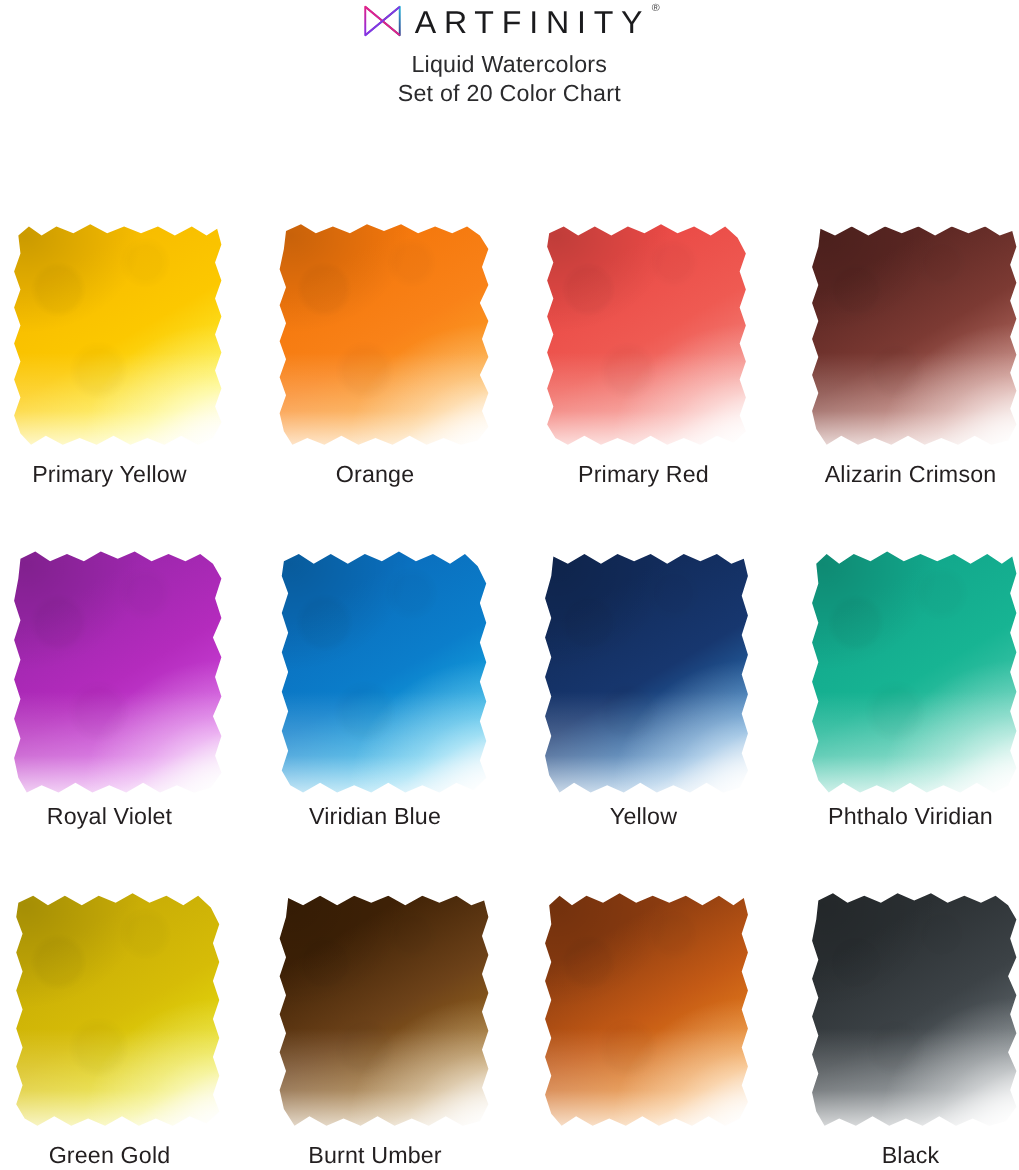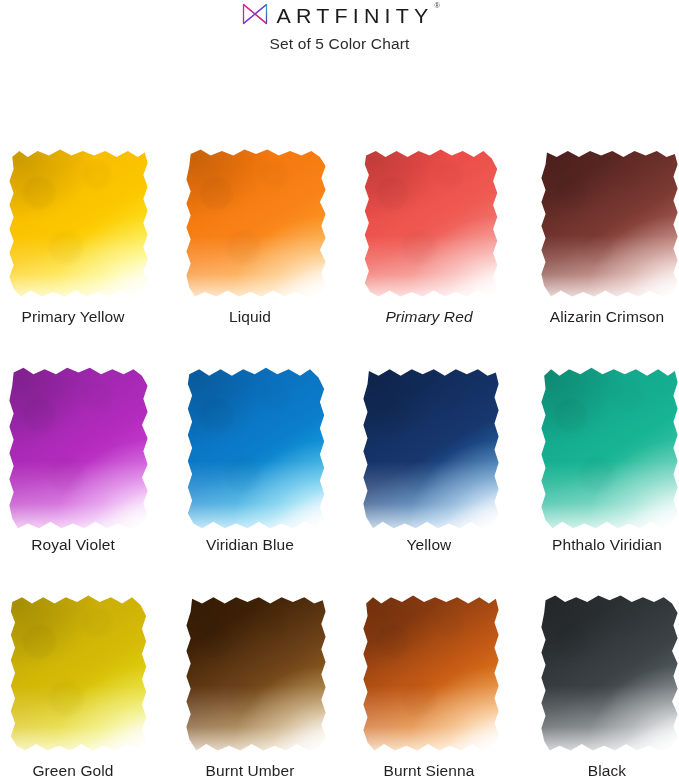--- a/index.html
+++ b/index.html
@@ -111,49 +111,50 @@
       <path d="M3 3 L26 22 L3 41 Z" fill="none" stroke="url(#gA)" stroke-width="2.6" stroke-linejoin="round"></path>
       <path d="M49 3 L26 22 L49 41 Z" fill="none" stroke="url(#gB)" stroke-width="2.6" stroke-linejoin="round"></path>
       <path d="M3 3 L49 41" fill="none" stroke="url(#gC)" stroke-width="2.3"></path>
       <path d="M49 3 L3 41" fill="none" stroke="url(#gA)" stroke-width="2.3"></path>
     </svg>
 
     <div class="wordmark"><span>ARTFINITY</span><span class="reg">®</span></div>
   </div>
 
   <div class="subtitle">
-    <div>Set of 5 Color Chart</div>
+    <div>Liquid Watercolors</div>
+    <div>Set of 20 Color Chart</div>
   </div>
 </div>
 
 <div class="grid" id="grid">
     <div class="swatch-wrap" style="left: 8px; top: 148px; width: 141px; height: 150px;">
       <div class="swatch" style="clip-path: polygon(3% 6%, 8% 2%, 14% 6%, 21% 2%, 29% 5%, 37% 1%, 45% 5%, 53% 2%, 61% 5%, 69% 2%, 77% 6%, 85% 2%, 92% 6%, 97% 3%, 99% 10%, 96% 18%, 99% 26%, 96% 34%, 99% 42%, 96% 50%, 99% 58%, 96% 66%, 99% 74%, 96% 82%, 99% 89%, 95% 96%, 88% 99%, 80% 95%, 72% 99%, 64% 96%, 56% 99%, 48% 95%, 40% 99%, 32% 96%, 24% 99%, 16% 95%, 9% 99%, 4% 94%, 1% 86%, 4% 78%, 1% 70%, 4% 62%, 1% 54%, 4% 46%, 1% 38%, 4% 30%, 1% 22%, 4% 14%);">
         <div class="base" style="background: linear-gradient(150deg, rgb(247, 188, 0) 0%, rgb(247, 188, 0) 22%, rgb(252, 200, 0) 52%, rgb(253, 243, 58) 82%, rgb(255, 251, 216) 100%);"></div>
         <div class="fade" style="background: radial-gradient(115% 95% at 100% 100%, rgba(255, 255, 255, 0.95) 0%, rgba(255, 255, 255, 0.72) 14%, rgba(255, 255, 255, 0.3) 34%, rgba(255, 255, 255, 0) 58%), radial-gradient(90% 70% at 6% 6%, rgba(0, 0, 0, 0.18) 0%, rgba(0, 0, 0, 0) 62%), linear-gradient(rgba(255, 255, 255, 0) 58%, rgba(255, 255, 255, 0.3) 84%, rgba(255, 255, 255, 0.78) 100%);"></div>
         <div class="grain" style="background: radial-gradient(circle at 22% 30%, rgba(0, 0, 0, 0.14) 0px, rgba(0, 0, 0, 0.14) 9%, rgba(0, 0, 0, 0) 12%), radial-gradient(circle at 63% 18%, rgba(0, 0, 0, 0.1) 0px, rgba(0, 0, 0, 0.1) 7%, rgba(0, 0, 0, 0) 11%), radial-gradient(circle at 41% 66%, rgba(0, 0, 0, 0.09) 0px, rgba(0, 0, 0, 0.09) 11%, rgba(0, 0, 0, 0) 15%), radial-gradient(circle at 78% 52%, rgba(255, 255, 255, 0.18) 0px, rgba(255, 255, 255, 0.18) 10%, rgba(255, 255, 255, 0) 14%);"></div>
       </div>
     </div>
     <div class="label" style="left: -37px; width: 220px; top: 308px;">Primary Yellow</div>
     <div class="swatch-wrap" style="left: 185px; top: 148px; width: 142px; height: 150px;">
       <div class="swatch" style="clip-path: polygon(4% 4%, 11% 1%, 18% 5%, 26% 2%, 34% 5%, 42% 1%, 50% 4%, 58% 1%, 66% 5%, 74% 2%, 82% 5%, 89% 2%, 95% 6%, 99% 12%, 96% 20%, 99% 28%, 95% 36%, 99% 44%, 96% 52%, 99% 60%, 95% 68%, 99% 76%, 96% 84%, 99% 91%, 94% 97%, 86% 99%, 78% 96%, 70% 99%, 62% 95%, 54% 99%, 46% 96%, 38% 99%, 30% 95%, 22% 99%, 14% 96%, 7% 99%, 3% 93%, 1% 85%, 4% 77%, 1% 69%, 4% 61%, 1% 53%, 4% 45%, 1% 37%, 4% 29%, 1% 21%, 3% 12%);">
         <div class="base" style="background: linear-gradient(150deg, rgb(244, 119, 12) 0%, rgb(244, 119, 12) 22%, rgb(249, 130, 24) 52%, rgb(252, 163, 41) 82%, rgb(254, 240, 210) 100%);"></div>
         <div class="fade" style="background: radial-gradient(115% 95% at 100% 100%, rgba(255, 255, 255, 0.95) 0%, rgba(255, 255, 255, 0.72) 14%, rgba(255, 255, 255, 0.3) 34%, rgba(255, 255, 255, 0) 58%), radial-gradient(90% 70% at 6% 6%, rgba(0, 0, 0, 0.18) 0%, rgba(0, 0, 0, 0) 62%), linear-gradient(rgba(255, 255, 255, 0) 58%, rgba(255, 255, 255, 0.3) 84%, rgba(255, 255, 255, 0.78) 100%);"></div>
         <div class="grain" style="background: radial-gradient(circle at 22% 30%, rgba(0, 0, 0, 0.14) 0px, rgba(0, 0, 0, 0.14) 9%, rgba(0, 0, 0, 0) 12%), radial-gradient(circle at 63% 18%, rgba(0, 0, 0, 0.1) 0px, rgba(0, 0, 0, 0.1) 7%, rgba(0, 0, 0, 0) 11%), radial-gradient(circle at 41% 66%, rgba(0, 0, 0, 0.09) 0px, rgba(0, 0, 0, 0.09) 11%, rgba(0, 0, 0, 0) 15%), radial-gradient(circle at 78% 52%, rgba(255, 255, 255, 0.18) 0px, rgba(255, 255, 255, 0.18) 10%, rgba(255, 255, 255, 0) 14%);"></div>
       </div>
     </div>
-    <div class="label" style="left: 140px; width: 220px; top: 308px;">Liquid</div>
+    <div class="label" style="left: 140px; width: 220px; top: 308px;">Orange</div>
     <div class="swatch-wrap" style="left: 362px; top: 148px; width: 138px; height: 150px;">
       <div class="swatch" style="clip-path: polygon(3% 5%, 10% 2%, 17% 6%, 25% 2%, 33% 6%, 41% 2%, 49% 5%, 57% 1%, 65% 5%, 73% 2%, 81% 6%, 88% 2%, 94% 7%, 98% 14%, 95% 22%, 98% 30%, 95% 38%, 98% 46%, 95% 54%, 98% 62%, 95% 70%, 98% 78%, 95% 86%, 98% 93%, 92% 98%, 84% 95%, 76% 99%, 68% 96%, 60% 99%, 52% 95%, 44% 99%, 36% 96%, 28% 99%, 20% 95%, 12% 99%, 6% 96%, 2% 90%, 5% 82%, 2% 74%, 5% 66%, 2% 58%, 5% 50%, 2% 42%, 5% 34%, 2% 26%, 5% 18%, 2% 11%);">
         <div class="base" style="background: linear-gradient(150deg, rgb(234, 74, 70) 0%, rgb(234, 74, 70) 22%, rgb(239, 90, 82) 52%, rgb(245, 139, 132) 82%, rgb(253, 230, 226) 100%);"></div>
         <div class="fade" style="background: radial-gradient(115% 95% at 100% 100%, rgba(255, 255, 255, 0.95) 0%, rgba(255, 255, 255, 0.72) 14%, rgba(255, 255, 255, 0.3) 34%, rgba(255, 255, 255, 0) 58%), radial-gradient(90% 70% at 6% 6%, rgba(0, 0, 0, 0.18) 0%, rgba(0, 0, 0, 0) 62%), linear-gradient(rgba(255, 255, 255, 0) 58%, rgba(255, 255, 255, 0.3) 84%, rgba(255, 255, 255, 0.78) 100%);"></div>
         <div class="grain" style="background: radial-gradient(circle at 22% 30%, rgba(0, 0, 0, 0.14) 0px, rgba(0, 0, 0, 0.14) 9%, rgba(0, 0, 0, 0) 12%), radial-gradient(circle at 63% 18%, rgba(0, 0, 0, 0.1) 0px, rgba(0, 0, 0, 0.1) 7%, rgba(0, 0, 0, 0) 11%), radial-gradient(circle at 41% 66%, rgba(0, 0, 0, 0.09) 0px, rgba(0, 0, 0, 0.09) 11%, rgba(0, 0, 0, 0) 15%), radial-gradient(circle at 78% 52%, rgba(255, 255, 255, 0.18) 0px, rgba(255, 255, 255, 0.18) 10%, rgba(255, 255, 255, 0) 14%);"></div>
       </div>
     </div>
-    <div class="label" style="left: 319px; width: 220px; top: 308px; font-style: italic;">Primary Red</div>
+    <div class="label" style="left: 319px; width: 220px; top: 308px;">Primary Red</div>
     <div class="swatch-wrap" style="left: 540px; top: 148px; width: 139px; height: 150px;">
       <div class="swatch" style="clip-path: polygon(5% 3%, 12% 6%, 20% 2%, 28% 6%, 36% 2%, 44% 5%, 52% 2%, 60% 6%, 68% 2%, 76% 5%, 84% 2%, 91% 6%, 97% 4%, 99% 11%, 96% 19%, 99% 27%, 96% 35%, 99% 43%, 96% 51%, 99% 59%, 96% 67%, 99% 75%, 96% 83%, 99% 90%, 95% 97%, 87% 99%, 79% 95%, 71% 99%, 63% 96%, 55% 99%, 47% 95%, 39% 99%, 31% 96%, 23% 99%, 15% 95%, 8% 99%, 3% 92%, 1% 84%, 4% 76%, 1% 68%, 4% 60%, 1% 52%, 4% 44%, 1% 36%, 4% 28%, 1% 20%, 4% 11%);">
         <div class="base" style="background: linear-gradient(150deg, rgb(92, 39, 35) 0%, rgb(92, 39, 35) 22%, rgb(124, 58, 51) 52%, rgb(192, 117, 107) 82%, rgb(240, 207, 198) 100%);"></div>
         <div class="fade" style="background: radial-gradient(115% 95% at 100% 100%, rgba(255, 255, 255, 0.95) 0%, rgba(255, 255, 255, 0.72) 14%, rgba(255, 255, 255, 0.3) 34%, rgba(255, 255, 255, 0) 58%), radial-gradient(90% 70% at 6% 6%, rgba(0, 0, 0, 0.18) 0%, rgba(0, 0, 0, 0) 62%), linear-gradient(rgba(255, 255, 255, 0) 58%, rgba(255, 255, 255, 0.3) 84%, rgba(255, 255, 255, 0.78) 100%);"></div>
         <div class="grain" style="background: radial-gradient(circle at 22% 30%, rgba(0, 0, 0, 0.14) 0px, rgba(0, 0, 0, 0.14) 9%, rgba(0, 0, 0, 0) 12%), radial-gradient(circle at 63% 18%, rgba(0, 0, 0, 0.1) 0px, rgba(0, 0, 0, 0.1) 7%, rgba(0, 0, 0, 0) 11%), radial-gradient(circle at 41% 66%, rgba(0, 0, 0, 0.09) 0px, rgba(0, 0, 0, 0.09) 11%, rgba(0, 0, 0, 0) 15%), radial-gradient(circle at 78% 52%, rgba(255, 255, 255, 0.18) 0px, rgba(255, 255, 255, 0.18) 10%, rgba(255, 255, 255, 0) 14%);"></div>
       </div>
     </div>
     <div class="label" style="left: 497px; width: 220px; top: 308px;">Alizarin Crimson</div>
     <div class="swatch-wrap" style="left: 8px; top: 366px; width: 141px; height: 164px;">
       <div class="swatch" style="clip-path: polygon(4% 4%, 11% 1%, 18% 5%, 26% 2%, 34% 5%, 42% 1%, 50% 4%, 58% 1%, 66% 5%, 74% 2%, 82% 5%, 89% 2%, 95% 6%, 99% 12%, 96% 20%, 99% 28%, 95% 36%, 99% 44%, 96% 52%, 99% 60%, 95% 68%, 99% 76%, 96% 84%, 99% 91%, 94% 97%, 86% 99%, 78% 96%, 70% 99%, 62% 95%, 54% 99%, 46% 96%, 38% 99%, 30% 95%, 22% 99%, 14% 96%, 7% 99%, 3% 93%, 1% 85%, 4% 77%, 1% 69%, 4% 61%, 1% 53%, 4% 45%, 1% 37%, 4% 29%, 1% 21%, 3% 12%);">
@@ -203,21 +204,20 @@
       </div>
     </div>
     <div class="label" style="left: 140px; width: 220px; top: 762px;">Burnt Umber</div>
     <div class="swatch-wrap" style="left: 362px; top: 594px; width: 138px; height: 158px;">
       <div class="swatch" style="clip-path: polygon(3% 6%, 8% 2%, 14% 6%, 21% 2%, 29% 5%, 37% 1%, 45% 5%, 53% 2%, 61% 5%, 69% 2%, 77% 6%, 85% 2%, 92% 6%, 97% 3%, 99% 10%, 96% 18%, 99% 26%, 96% 34%, 99% 42%, 96% 50%, 99% 58%, 96% 66%, 99% 74%, 96% 82%, 99% 89%, 95% 96%, 88% 99%, 80% 95%, 72% 99%, 64% 96%, 56% 99%, 48% 95%, 40% 99%, 32% 96%, 24% 99%, 16% 95%, 9% 99%, 4% 94%, 1% 86%, 4% 78%, 1% 70%, 4% 62%, 1% 54%, 4% 46%, 1% 38%, 4% 30%, 1% 22%, 4% 14%);">
         <div class="base" style="background: linear-gradient(150deg, rgb(140, 60, 16) 0%, rgb(140, 60, 16) 22%, rgb(196, 90, 21) 52%, rgb(240, 138, 30) 82%, rgb(251, 230, 205) 100%);"></div>
         <div class="fade" style="background: radial-gradient(115% 95% at 100% 100%, rgba(255, 255, 255, 0.95) 0%, rgba(255, 255, 255, 0.72) 14%, rgba(255, 255, 255, 0.3) 34%, rgba(255, 255, 255, 0) 58%), radial-gradient(90% 70% at 6% 6%, rgba(0, 0, 0, 0.18) 0%, rgba(0, 0, 0, 0) 62%), linear-gradient(rgba(255, 255, 255, 0) 58%, rgba(255, 255, 255, 0.3) 84%, rgba(255, 255, 255, 0.78) 100%);"></div>
         <div class="grain" style="background: radial-gradient(circle at 22% 30%, rgba(0, 0, 0, 0.14) 0px, rgba(0, 0, 0, 0.14) 9%, rgba(0, 0, 0, 0) 12%), radial-gradient(circle at 63% 18%, rgba(0, 0, 0, 0.1) 0px, rgba(0, 0, 0, 0.1) 7%, rgba(0, 0, 0, 0) 11%), radial-gradient(circle at 41% 66%, rgba(0, 0, 0, 0.09) 0px, rgba(0, 0, 0, 0.09) 11%, rgba(0, 0, 0, 0) 15%), radial-gradient(circle at 78% 52%, rgba(255, 255, 255, 0.18) 0px, rgba(255, 255, 255, 0.18) 10%, rgba(255, 255, 255, 0) 14%);"></div>
       </div>
     </div>
-    <div class="label" style="left: 319px; width: 220px; top: 762px;">Burnt Sienna</div>
     <div class="swatch-wrap" style="left: 540px; top: 594px; width: 139px; height: 158px;">
       <div class="swatch" style="clip-path: polygon(4% 4%, 11% 1%, 18% 5%, 26% 2%, 34% 5%, 42% 1%, 50% 4%, 58% 1%, 66% 5%, 74% 2%, 82% 5%, 89% 2%, 95% 6%, 99% 12%, 96% 20%, 99% 28%, 95% 36%, 99% 44%, 96% 52%, 99% 60%, 95% 68%, 99% 76%, 96% 84%, 99% 91%, 94% 97%, 86% 99%, 78% 96%, 70% 99%, 62% 95%, 54% 99%, 46% 96%, 38% 99%, 30% 95%, 22% 99%, 14% 96%, 7% 99%, 3% 93%, 1% 85%, 4% 77%, 1% 69%, 4% 61%, 1% 53%, 4% 45%, 1% 37%, 4% 29%, 1% 21%, 3% 12%);">
         <div class="base" style="background: linear-gradient(150deg, rgb(43, 48, 51) 0%, rgb(43, 48, 51) 22%, rgb(60, 66, 70) 52%, rgb(107, 115, 120) 82%, rgb(233, 236, 238) 100%);"></div>
         <div class="fade" style="background: radial-gradient(115% 95% at 100% 100%, rgba(255, 255, 255, 0.95) 0%, rgba(255, 255, 255, 0.72) 14%, rgba(255, 255, 255, 0.3) 34%, rgba(255, 255, 255, 0) 58%), radial-gradient(90% 70% at 6% 6%, rgba(0, 0, 0, 0.18) 0%, rgba(0, 0, 0, 0) 62%), linear-gradient(rgba(255, 255, 255, 0) 58%, rgba(255, 255, 255, 0.3) 84%, rgba(255, 255, 255, 0.78) 100%);"></div>
         <div class="grain" style="background: radial-gradient(circle at 22% 30%, rgba(0, 0, 0, 0.14) 0px, rgba(0, 0, 0, 0.14) 9%, rgba(0, 0, 0, 0) 12%), radial-gradient(circle at 63% 18%, rgba(0, 0, 0, 0.1) 0px, rgba(0, 0, 0, 0.1) 7%, rgba(0, 0, 0, 0) 11%), radial-gradient(circle at 41% 66%, rgba(0, 0, 0, 0.09) 0px, rgba(0, 0, 0, 0.09) 11%, rgba(0, 0, 0, 0) 15%), radial-gradient(circle at 78% 52%, rgba(255, 255, 255, 0.18) 0px, rgba(255, 255, 255, 0.18) 10%, rgba(255, 255, 255, 0) 14%);"></div>
       </div>
     </div>
     <div class="label" style="left: 497px; width: 220px; top: 762px;">Black</div>
   </div>
 

